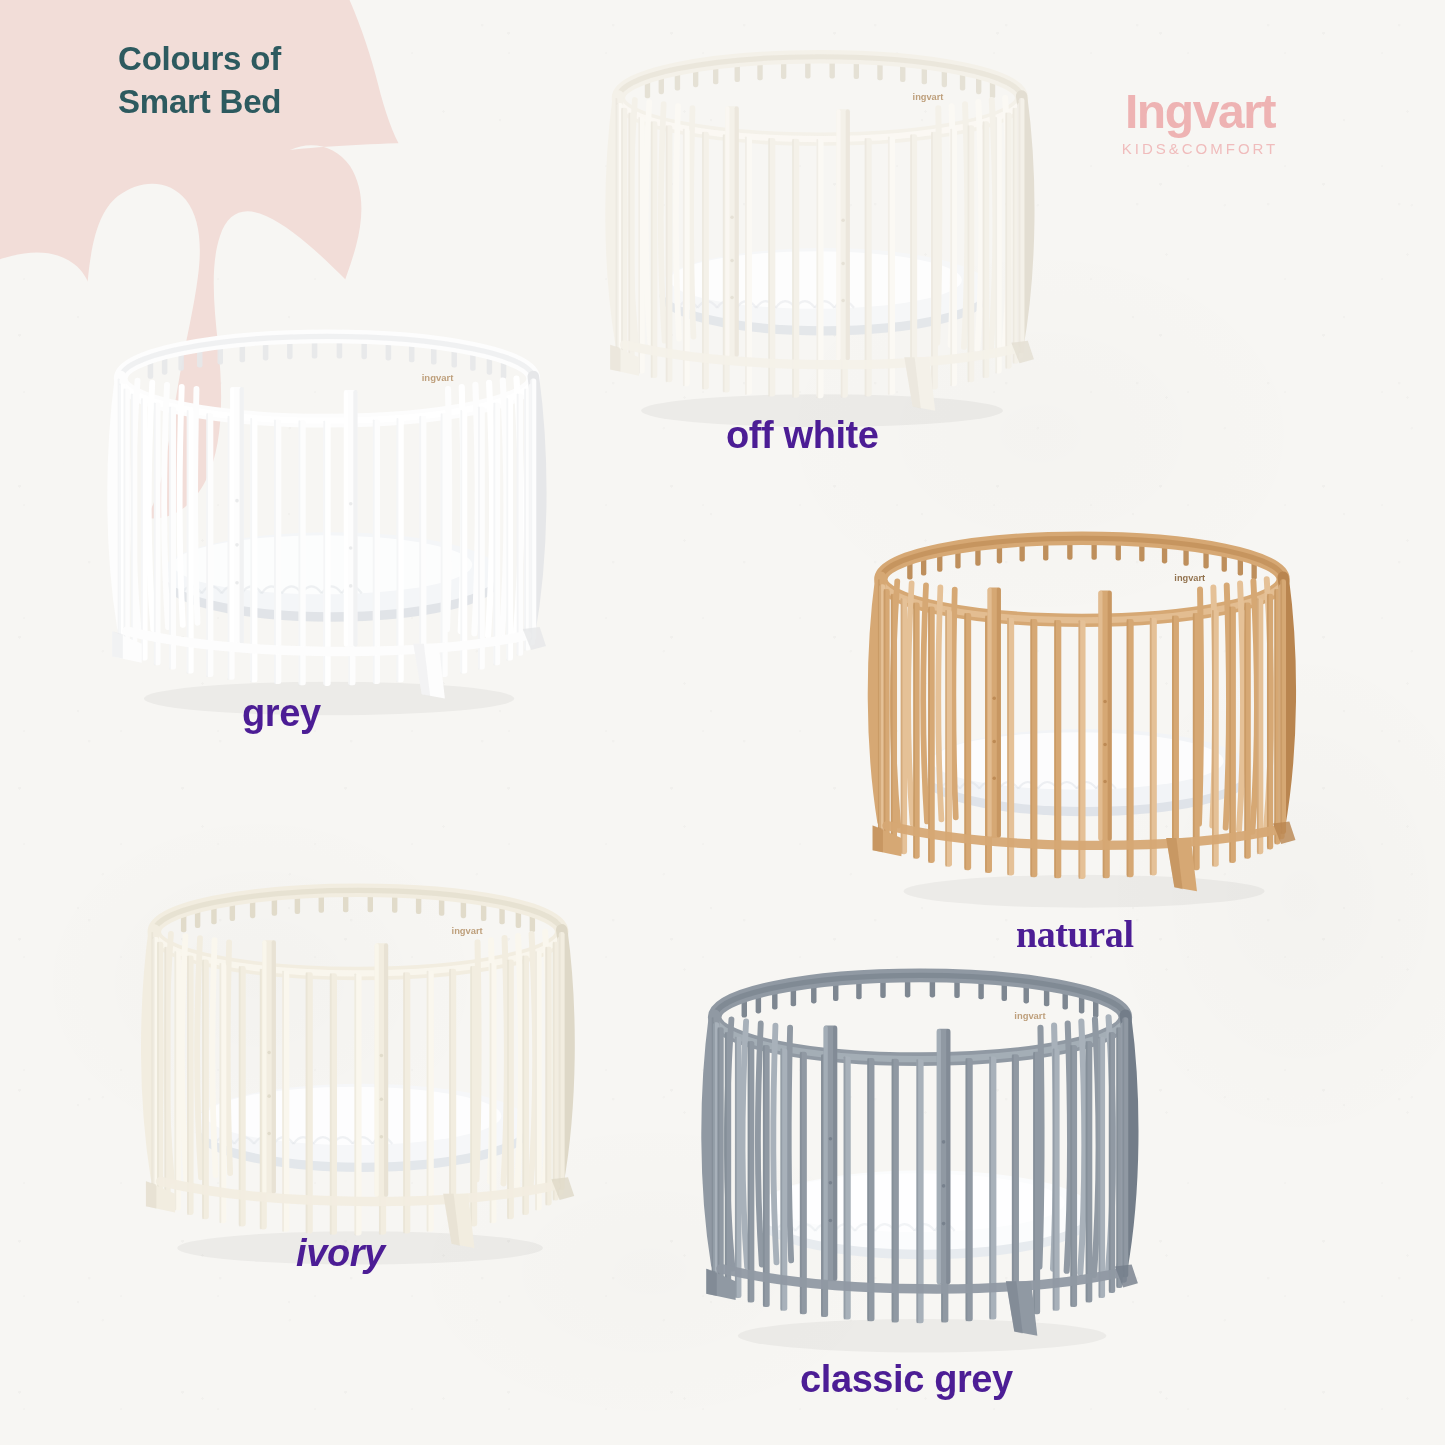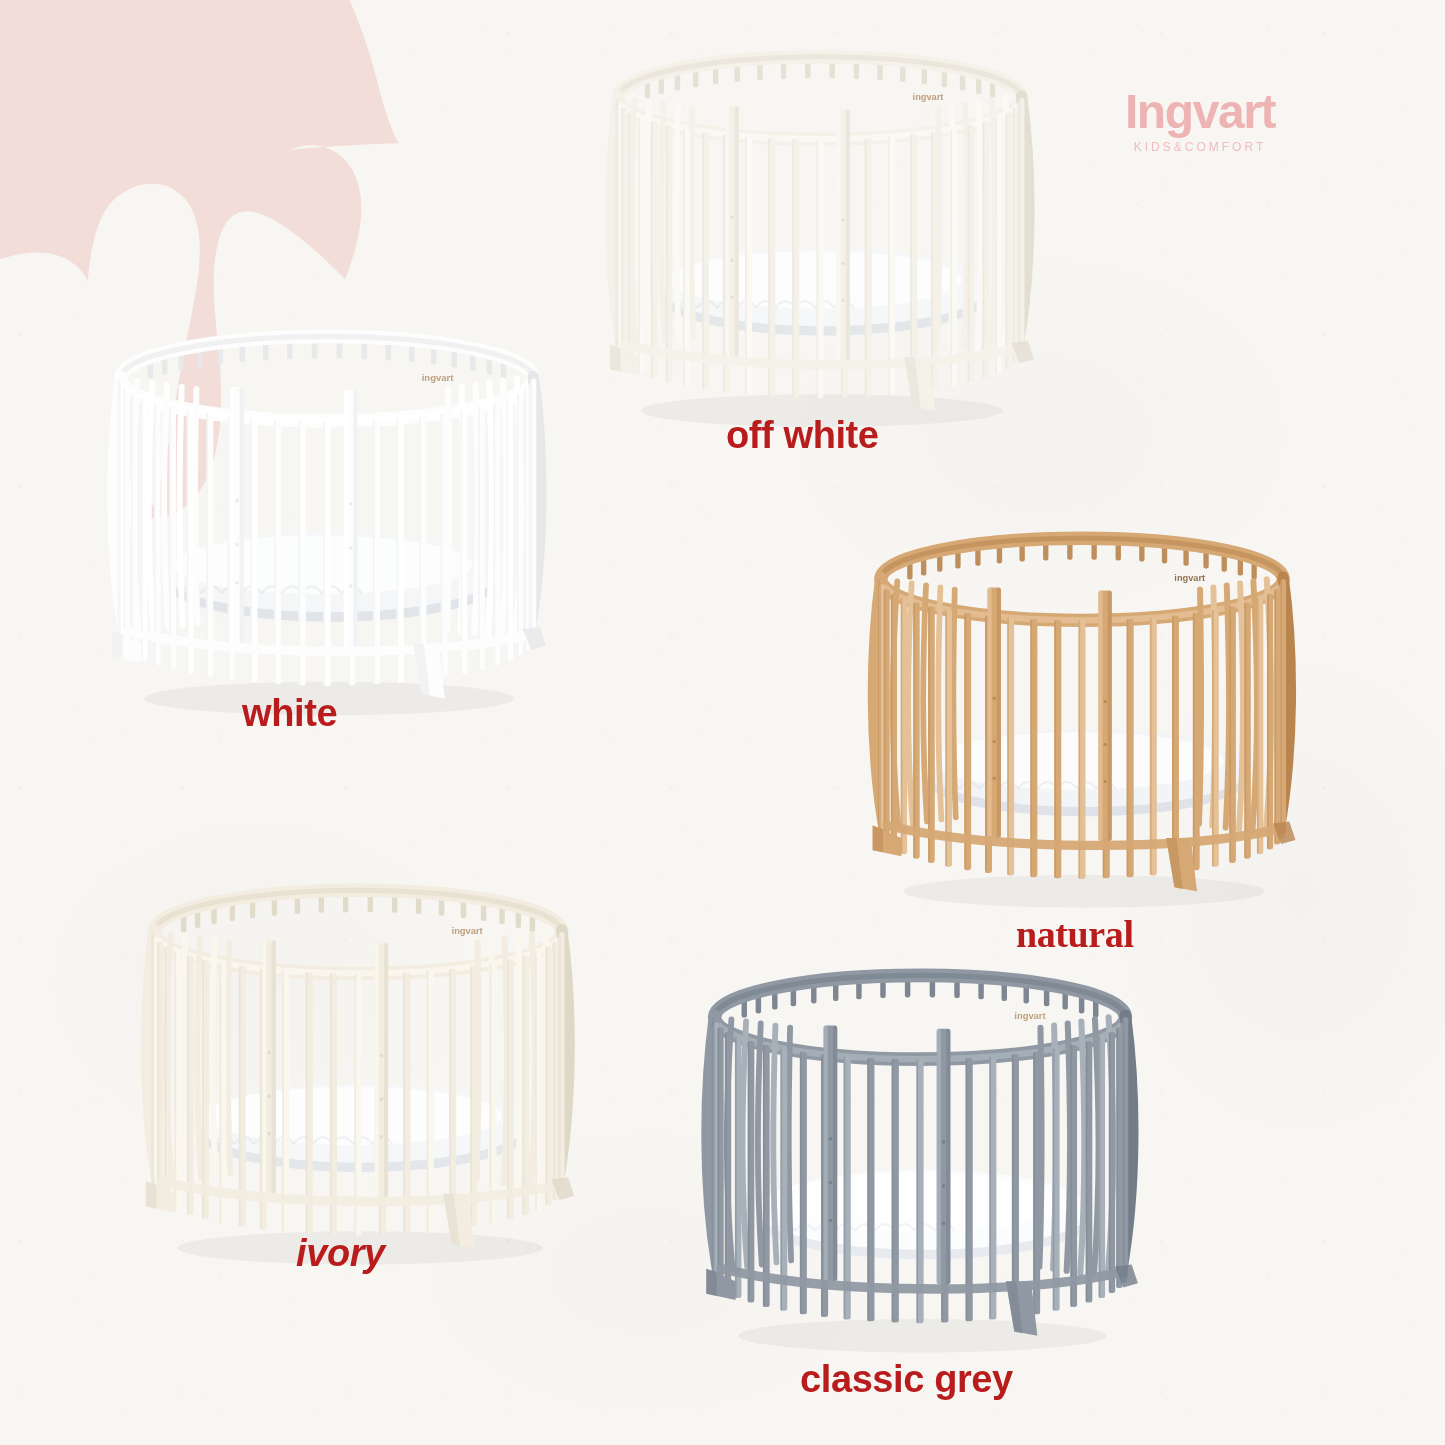--- a/index.html
+++ b/index.html
@@ -51,29 +51,29 @@
     color:#2d5a5f; letter-spacing:-.2px;
   }
 
   
   .logo { position:absolute; left:1085px; top:88px; width:230px; text-align:center; }
   .logo-word {
     font-size:48px; font-weight:700; letter-spacing:-1.4px;
     color:#eeb3b3; line-height:1;
   }
   .logo-tag {
-    font-size:12px; letter-spacing:3.0px; color:#f0bcbc;
+    font-size:15px; letter-spacing:3.0px; color:#f0bcbc;
     margin-top:4px; font-weight:400;
   }
 
   
   .crib-card { position:absolute; }
   .crib-label {
     position:absolute; font-size:38px; font-weight:700;
-    color:#b91c1c; letter-spacing:-.4px; white-space:nowrap;
+    color:#4c1d95; letter-spacing:-.4px; white-space:nowrap;
   }
 </style>
 </head>
 <body>
 
 <div id="canvas">
   <div class="paper-mottle"></div>
   <div class="paper-grain"></div>
 
   <div class="blob-wrap">
@@ -117,20 +117,24 @@
         C 348 276 334 306 326 338
         C 316 378 314 414 312 444
         L 312 520
         L 556 520
         L 556 150
         C 520 142 470 140 424 142
         C 376 144 324 146 290 150 Z" fill="#f7f6f3"></path>
     </svg>
   </div>
 
+  <div class="headline">
+    <div>Colours of</div>
+    <div>Smart Bed</div>
+  </div>
 
   <div class="logo">
     <div class="logo-word">Ingvart</div>
     <div class="logo-tag">KIDS&amp;COMFORT</div>
   </div>
 
   <div id="cribs-layer">
       <div class="crib-card" style="left: 604px; top: 48px; width: 432px; height: 392px;"><svg width="432" height="392" viewBox="0 0 420 380" xmlns="http://www.w3.org/2000/svg">
           <ellipse cx="212" cy="352" rx="176" ry="16" fill="rgba(0,0,0,0.045)"></ellipse>
           <path d="M 14 48 A 196 40 0 0 1 406 48" fill="none" stroke="#e3ded2" stroke-width="9" stroke-linecap="round" opacity="0.9"></path>
@@ -403,21 +407,21 @@
           <path d="M 20 288 C 120 312 300 314 400 292" fill="none" stroke="#fdfdfd" stroke-width="9" stroke-linecap="round" opacity="0.95"></path>
           <g>
             <path d="M 6 288 L 6 312 L 34 318 L 34 300 Z" fill="#fdfdfd"></path>
             <path d="M 6 288 L 6 312 L 16 314 L 16 291 Z" fill="#e6e7e9" opacity="0.5"></path>
             <path d="M 292 300 L 300 348 L 322 352 L 316 300 Z" fill="#fdfdfd"></path>
             <path d="M 292 300 L 300 348 L 308 350 L 302 300 Z" fill="#e6e7e9" opacity="0.45"></path>
             <path d="M 396 286 L 404 306 L 418 302 L 412 284 Z" fill="#e6e7e9" opacity="0.8"></path>
           </g>
           <text x="300" y="50" font-family="&quot;Liberation Sans&quot;, sans-serif" font-size="9" font-weight="700" fill="#b08a5e" opacity="0.8">ingvart</text>
         </svg></div>
-      <div class="crib-label" style="left: 242px; top: 692px;">white</div>
+      <div class="crib-label" style="left: 242px; top: 692px;">grey</div>
       <div class="crib-card" style="left: 862px; top: 530px; width: 440px; height: 390px;"><svg width="440" height="390" viewBox="0 0 420 380" xmlns="http://www.w3.org/2000/svg">
           <ellipse cx="212" cy="352" rx="176" ry="16" fill="rgba(0,0,0,0.045)"></ellipse>
           <path d="M 14 48 A 196 40 0 0 1 406 48" fill="none" stroke="#b9854f" stroke-width="9" stroke-linecap="round" opacity="0.9"></path>
           <g>
             <rect x="39.66687062891628" y="26.30648743289373" width="5.2" height="22" rx="2" fill="#b9854f" opacity="0.92"></rect>
             <rect x="53.11203780062615" y="22.331245094858282" width="5.2" height="22" rx="2" fill="#b9854f" opacity="0.92"></rect>
             <rect x="68.80707088743665" y="18.7157287525381" width="5.2" height="22" rx="2" fill="#b9854f" opacity="0.92"></rect>
             <rect x="86.52310096480558" y="15.51266077563799" width="5.2" height="22" rx="2" fill="#b9854f" opacity="0.92"></rect>
             <rect x="106.00178842117921" y="12.768749107942106" width="5.2" height="22" rx="2" fill="#b9854f" opacity="0.92"></rect>
             <rect x="126.95909013125967" y="10.524006160316397" width="5.2" height="22" rx="2" fill="#b9854f" opacity="0.92"></rect>

